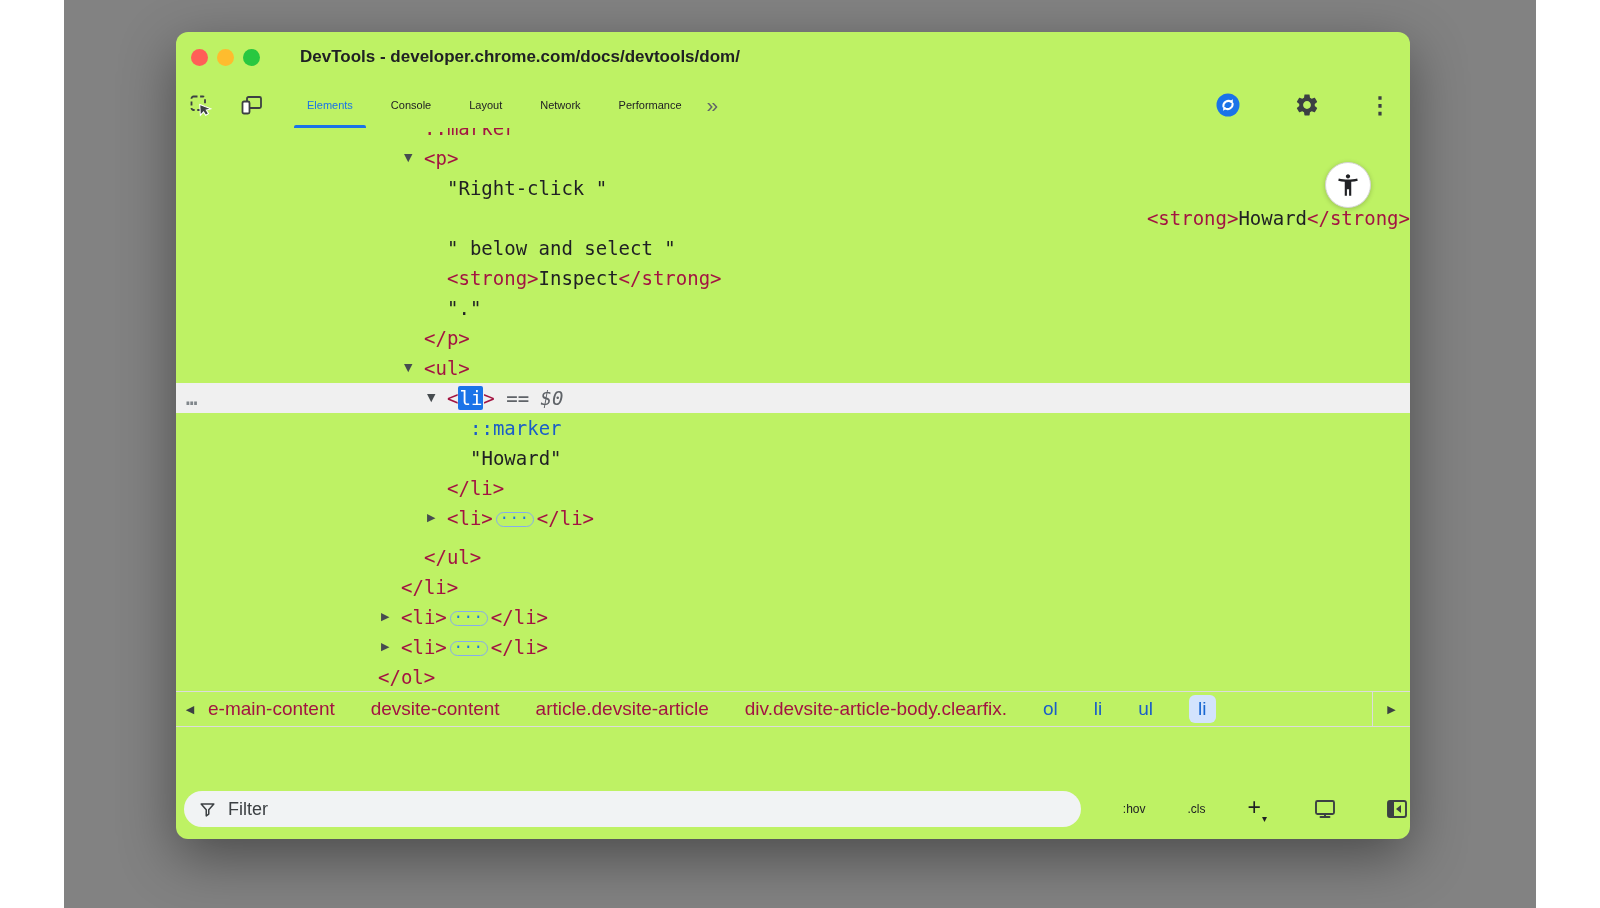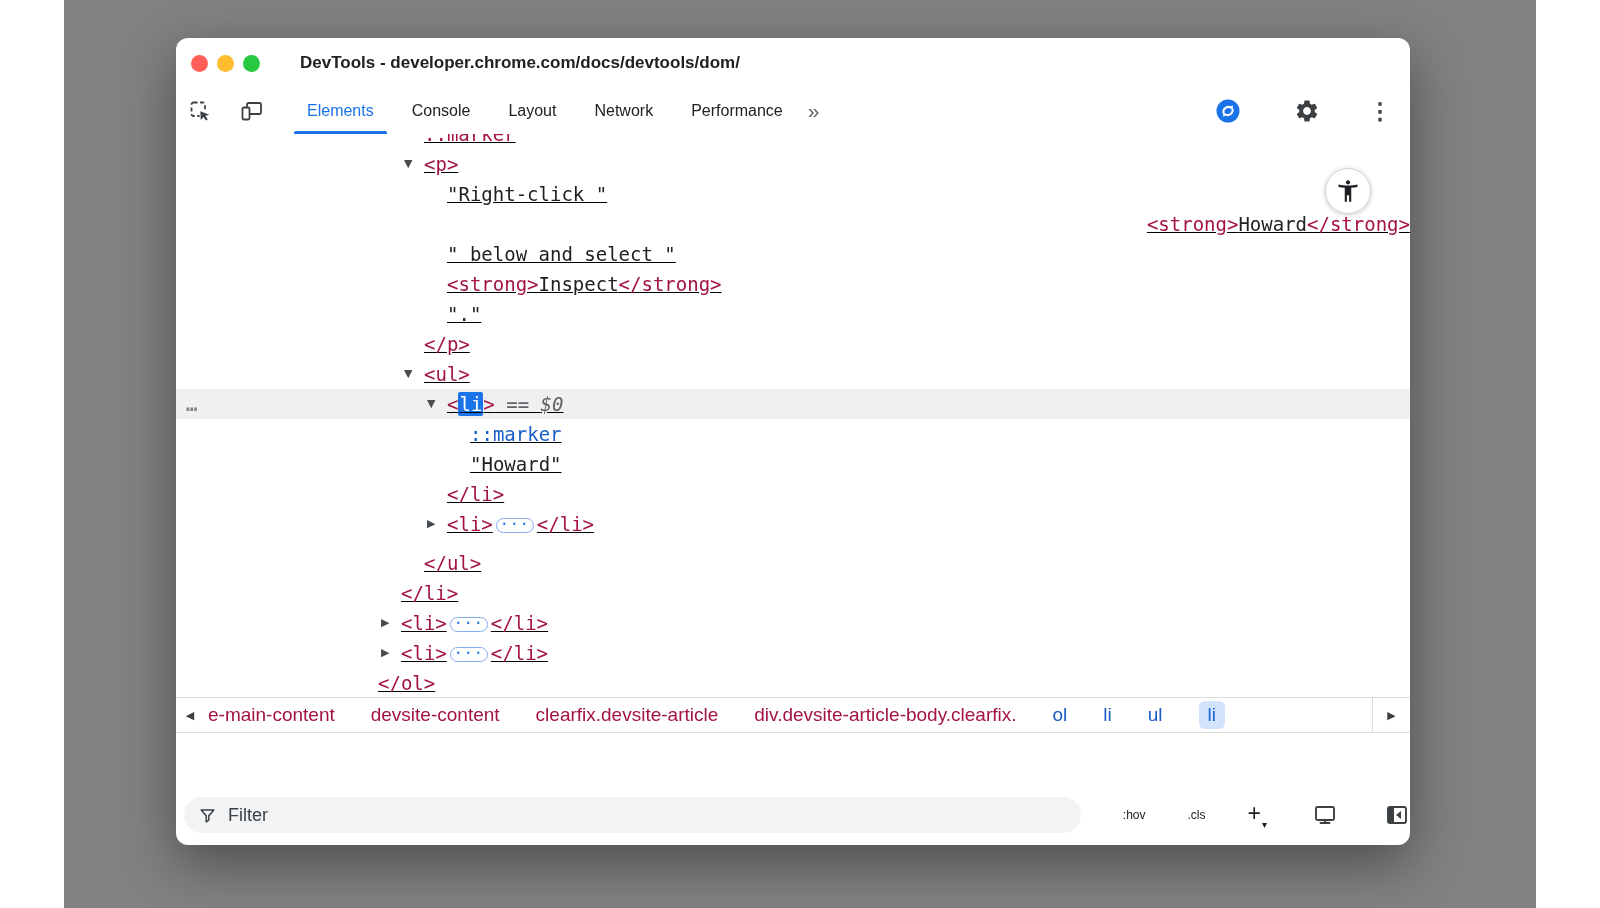--- a/index.html
+++ b/index.html
@@ -1,48 +1,48 @@
 <!DOCTYPE html>
 <html style="--accent: #1a73e8; --tag: #a31442; --code-blue: #1a5dc8; --text: #202124; --muted: #5f6368; --selected-row-bg: #f0f0f0; --chip-bg: #d3e3fd; --chip-text: #1967d2; --backdrop: #828282; --border: #dcdcdc; --traffic-red: #ff5f57; --traffic-yellow: #febc2e; --traffic-green: #28c840;"><head>
 <meta charset="utf-8">
 <style>
   * { margin:0; padding:0; box-sizing:border-box; }
   html,body { width:1600px; height:908px; background:#ffffff; overflow:hidden;
               font-family:"Liberation Sans", sans-serif; }
   .backdrop { position:absolute; left:64px; right:64px; top:0; bottom:0; background:var(--backdrop); }
-  .window { position:absolute; left:112px; top:38px; width:1234px; height:807px;
-            background:#ffffff; border-radius:12px; box-shadow:0 18px 55px rgba(0,0,0,.42); }
+  .window { position:absolute; left:112px; top:32px; width:1234px; height:807px;
+            background:#bef264; border-radius:12px; box-shadow:0 18px 55px rgba(0,0,0,.42); }
 
   
   .titlebar { position:absolute; left:0; right:0; top:0; height:50px; display:flex; align-items:center;
               border-radius:12px 12px 0 0; }
   .lights { display:flex; gap:9px; padding-left:15px; }
   .light { width:17px; height:17px; border-radius:50%; }
   .light.red { background:var(--traffic-red); }
   .light.yellow { background:var(--traffic-yellow); }
   .light.green { background:var(--traffic-green); }
   .win-title { margin-left:40px; font-size:17px; font-weight:bold; color:var(--text); }
 
   
   .toolbar { position:absolute; left:0; right:0; top:50px; height:46px; display:flex; align-items:center; }
   .tb-iconbtn { width:24px; height:24px; display:flex; align-items:center; justify-content:center; }
   .tb-iconbtn.first { margin-left:12px; }
   .tb-iconbtn + .tb-iconbtn { margin-left:28px; }
   .main-tabs { display:flex; margin-left:24px; height:46px; }
-  .tab { padding:0 19px; font-size:16px; line-height:46px; color:var(--text); position:relative; cursor:default; }
+  .tab { padding:0 19px; font-size:11px; line-height:46px; color:var(--text); position:relative; cursor:default; }
   .tab.active { color:var(--accent); font-weight:500; }
   .tab.active::after { content:""; position:absolute; left:6px; right:6px; bottom:0; height:3px;
                        background:var(--accent); border-radius:2px 2px 0 0; }
   .more-tabs { font-size:21px; color:var(--muted); margin-left:6px; line-height:46px; }
   .toolbar-right { margin-left:auto; display:flex; align-items:center; gap:24px; padding-right:22px; }
   .kebab { font-size:23px; color:#3c4043; font-weight:bold; line-height:24px; }
 
   
   .dom-area { position:absolute; left:0; right:0; top:96px; bottom:148px; overflow:hidden;
-              font-family:"DejaVu Sans Mono", monospace; font-size:19px;text-decoration:underline; }
+              font-family:"DejaVu Sans Mono", monospace; font-size:19px; }
   .tree-line { height:30px; line-height:30px; position:relative; white-space:pre; }
   .tree-line.clipped { margin-top:-15px; }
   .tree-line.selected { background:var(--selected-row-bg); }
   .arrow { position:absolute; top:0; font-size:11px; line-height:30px; color:#474c50;
            font-family:"DejaVu Sans", sans-serif; }
   .row-dots { position:absolute; left:10px; color:#80868b; font-weight:bold; letter-spacing:1px; }
   .seg-tag { color:var(--tag); }
   .seg-text { color:var(--text); }
   .seg-pseudo { color:var(--code-blue); }
   .seg-gray { color:var(--muted); }
@@ -179,21 +179,21 @@
       </svg>
     </span>
 
     <div class="breadcrumb-bar">
       <span class="crumb-nav">
         <span>◀</span>
       </span>
       <div class="breadcrumb-list">
           <span class="crumb maroon">e-main-content</span>
           <span class="crumb maroon">devsite-content</span>
-          <span class="crumb maroon">clearfix.devsite-article</span>
+          <span class="crumb maroon">article.devsite-article</span>
           <span class="crumb maroon">div.devsite-article-body.clearfix.</span>
           <span class="crumb blue">ol</span>
           <span class="crumb blue">li</span>
           <span class="crumb blue">ul</span>
           <span class="crumb chip">li</span>
         </div>
       <span class="crumb-nav right">
         <span>▶</span>
       </span>
     </div>

